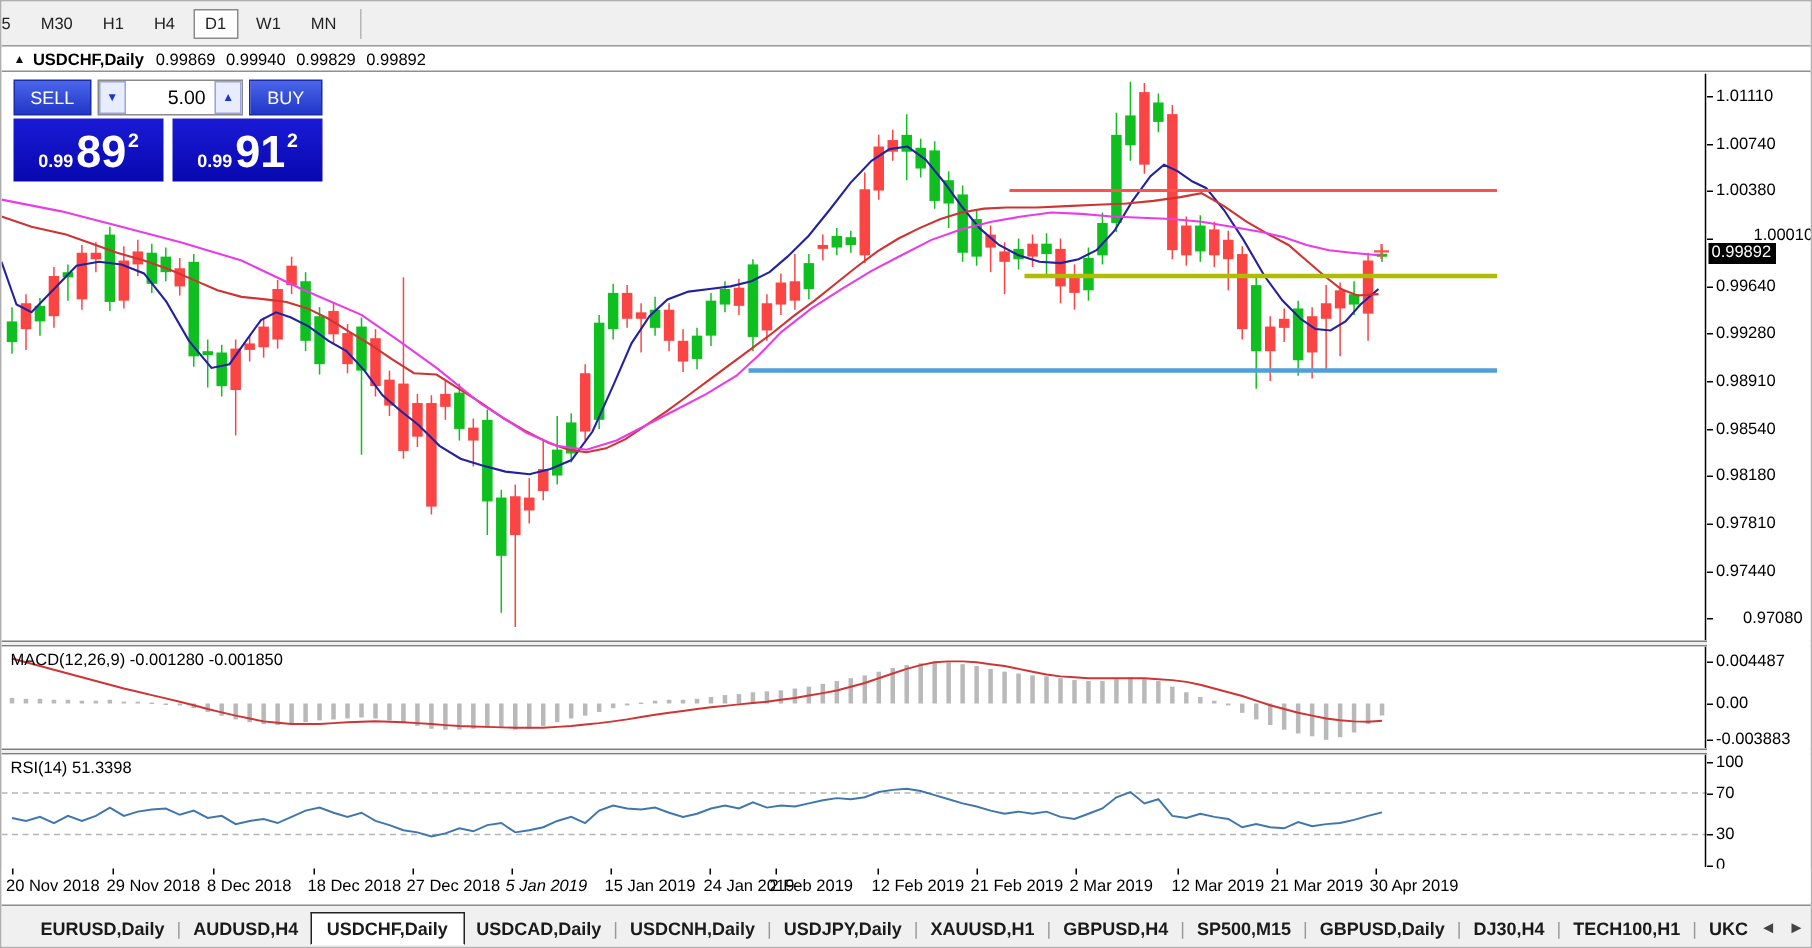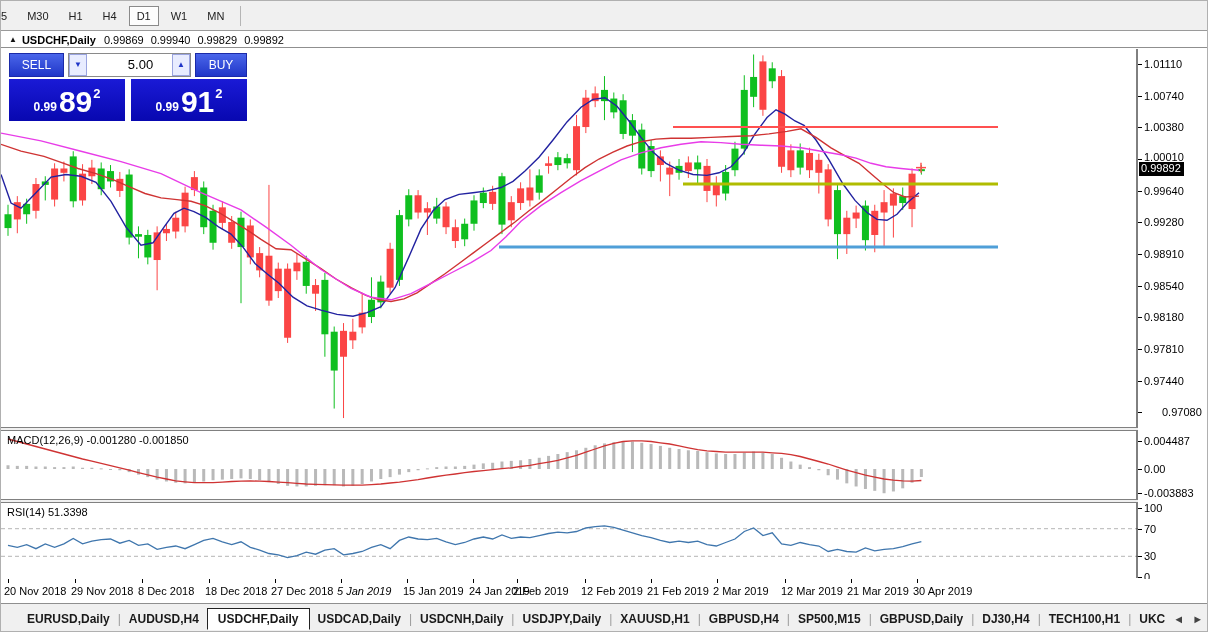--- a/index.html
+++ b/index.html
@@ -34,21 +34,21 @@
   .date-label{position:absolute;top:6px;font-size:11px;color:#000;white-space:nowrap;}
   .date-tick{position:absolute;top:0;width:1px;height:4px;background:#000;}
   
   .tabbar{position:absolute;left:0;top:602px;width:1208px;height:30px;background:#f0f0f0;
     border-top:1px solid #8f8f8f;display:flex;align-items:center;padding-left:18px;}
   .tab{font-size:12px;color:#1a1a1a;padding:4px 8px;white-space:nowrap;cursor:default;font-weight:bold;}
   .tab.active{background:#ffffff;border:1px solid #222;border-bottom:1px solid #fff;font-weight:bold;padding:3px 10px;}
   .tab-sep{color:#9a9a9a;font-size:12px;}
   .tab-arrows{margin-left:auto;margin-right:6px;display:flex;gap:8px;color:#444;font-size:11px;}
   
-  .trade-panel{position:absolute;left:8px;top:52px;width:238px;}
+  .trade-panel{position:absolute;left:8px;top:52px;width:206px;}
   .tp-row1{display:flex;height:24px;}
   .tp-btn{background:linear-gradient(#4a66ea,#2036c8);color:#fff;font-size:12px;border:1px solid #1b2aa8;
     width:55px;text-align:center;line-height:22px;cursor:default;}
   .tp-btn.buy{width:52px;}
   .spinner{flex:1;display:flex;border:1px solid #8a8a8a;background:#fff;margin:0 4px;}
   .spin-btn{width:18px;background:#e8ecff;border:1px solid #9aa4e0;color:#2036c8;font-size:8px;
     text-align:center;line-height:20px;cursor:default;}
   .spin-val{flex:1;font-size:13px;color:#000;text-align:center;padding:3px 6px 0 0;margin-left:28px;}
   .tp-row2{display:flex;margin-top:2px;gap:6px;}
   .price-box{flex:1;background:linear-gradient(#1a1ad6,#0808b0);color:#fff;height:42px;
@@ -422,21 +422,21 @@
   </div>
 
   <div class="axis-col" id="axis-col">
       <div class="axis-tick" style="top: 15px;"></div>
       <div class="axis-label" style="top: 9px;">1.01110</div>
       <div class="axis-tick" style="top: 46.9517px;"></div>
       <div class="axis-label" style="top: 40.9517px;">1.00740</div>
       <div class="axis-tick" style="top: 78.0399px;"></div>
       <div class="axis-label" style="top: 72.0399px;">1.00380</div>
       <div class="axis-tick" style="top: 109.992px;"></div>
-      <div class="axis-label" style="top: 102px;">1.00010</div>
+      <div class="axis-label" style="top: 102px; margin-left: 25px;">1.00010</div>
       <div class="axis-tick" style="top: 141.943px;"></div>
       <div class="axis-label" style="top: 135.943px;">0.99640</div>
       <div class="axis-tick" style="top: 173.031px;"></div>
       <div class="axis-label" style="top: 167.031px;">0.99280</div>
       <div class="axis-tick" style="top: 204.983px;"></div>
       <div class="axis-label" style="top: 198.983px;">0.98910</div>
       <div class="axis-tick" style="top: 236.935px;"></div>
       <div class="axis-label" style="top: 230.935px;">0.98540</div>
       <div class="axis-tick" style="top: 268.023px;"></div>
       <div class="axis-label" style="top: 262.023px;">0.98180</div>

